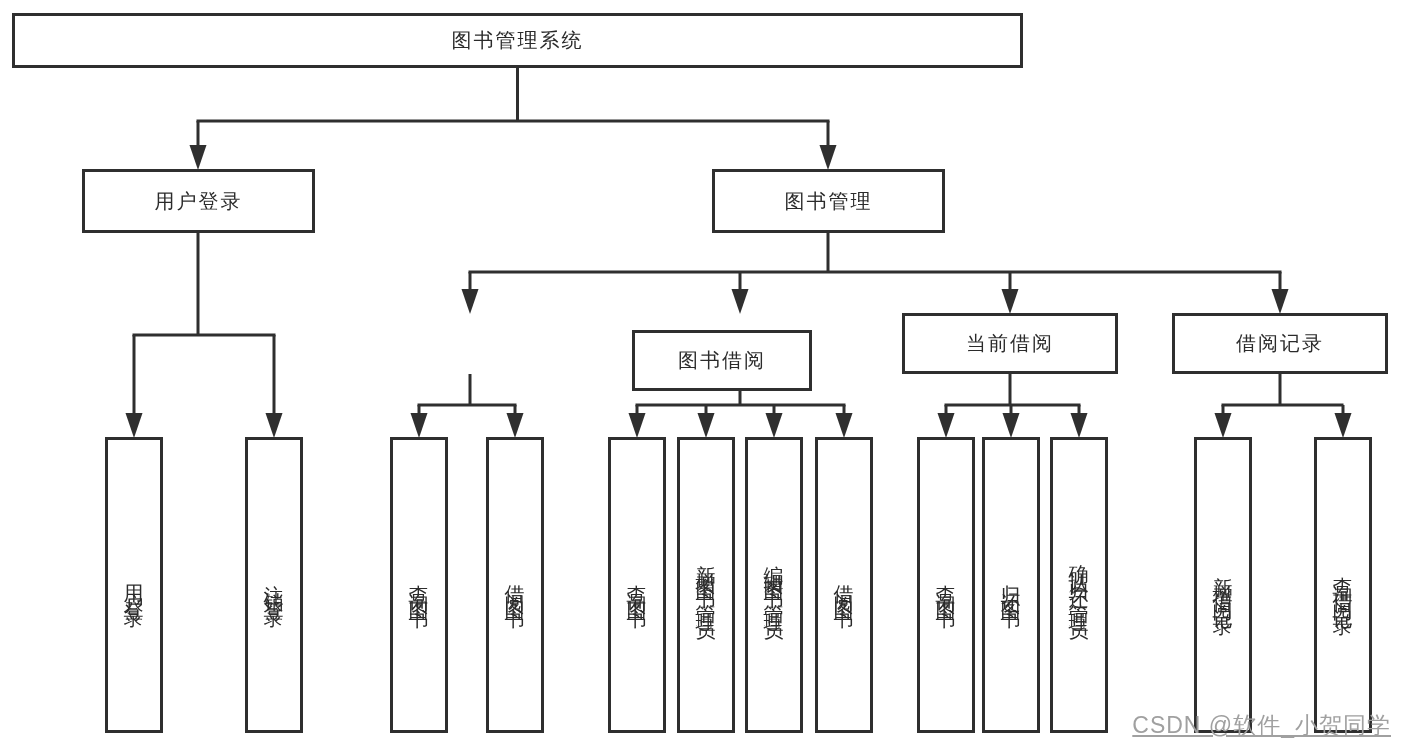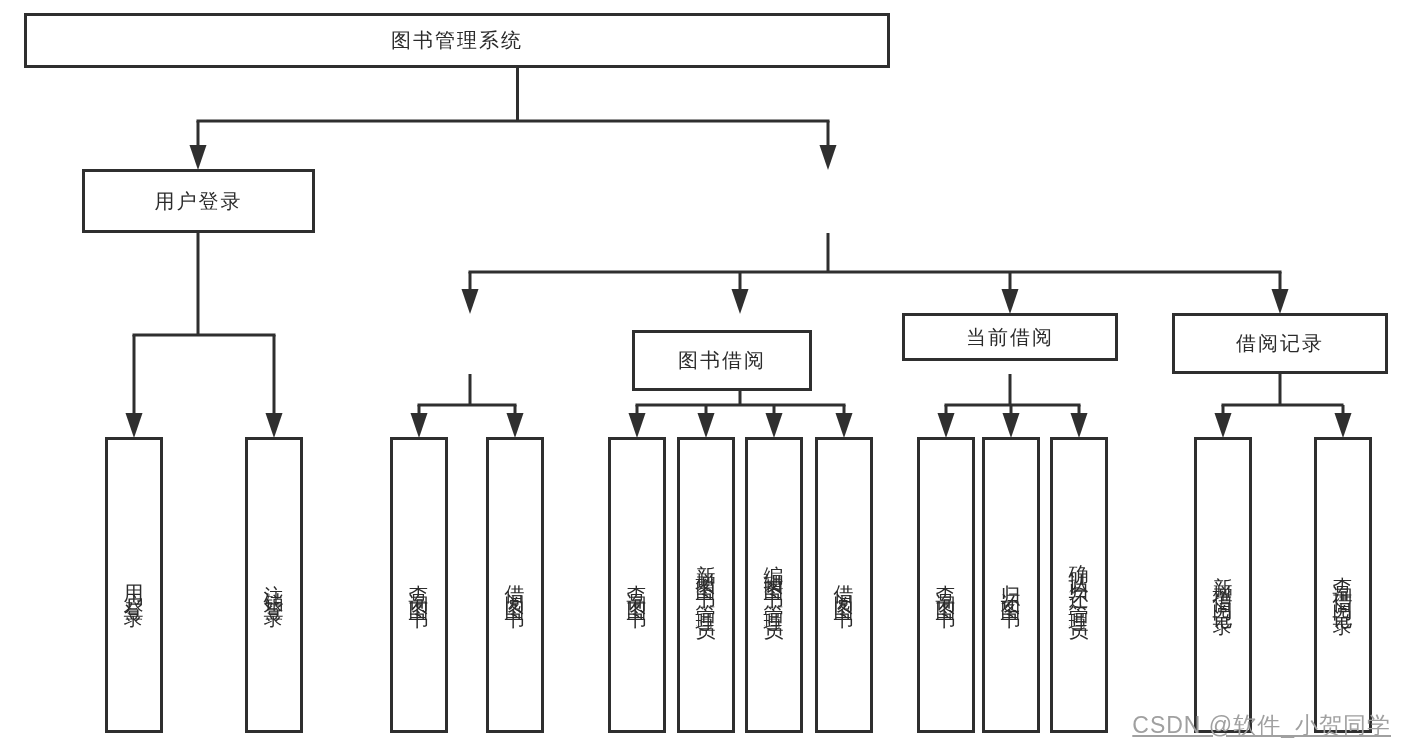--- a/index.html
+++ b/index.html
@@ -110,32 +110,35 @@
       <polygon points="1070.5,413 1087.5,413 1079,438"></polygon>
 
     <path d="M1280 374 V405"></path>
     <path d="M1221.5 405 H1343.5"></path>
     <path d="M1223 405 V416"></path>
       <polygon points="1214.5,413 1231.5,413 1223,438"></polygon>
     <path d="M1343 405 V416"></path>
       <polygon points="1334.5,413 1351.5,413 1343,438"></polygon>
   </svg>
 
-  <div class="box hbox" style="left:24px;top:13px;width:866px;height:55px">
+  <div class="box hbox" style="left:12px;top:13px;width:1011px;height:55px">
     <span>图书管理系统</span>
   </div>
 
   <div class="box hbox" style="left:82px;top:169px;width:233px;height:64px">
     <span>用户登录</span>
   </div>
+  <div class="box hbox" style="left:712px;top:169px;width:233px;height:64px">
+    <span>图书管理</span>
+  </div>
 
   <div class="box hbox" style="left:632px;top:330px;width:180px;height:61px">
     <span>图书借阅</span>
   </div>
-  <div class="box hbox" style="left:902px;top:313px;width:216px;height:48px">
+  <div class="box hbox" style="left:902px;top:313px;width:216px;height:61px">
     <span>当前借阅</span>
   </div>
   <div class="box hbox" style="left:1172px;top:313px;width:216px;height:61px">
     <span>借阅记录</span>
   </div>
 
   <div class="box leaf" style="left:105px;top:437px;width:58px;height:296px">
     <span>用户登录</span>
   </div>
   <div class="box leaf" style="left:245px;top:437px;width:58px;height:296px">

